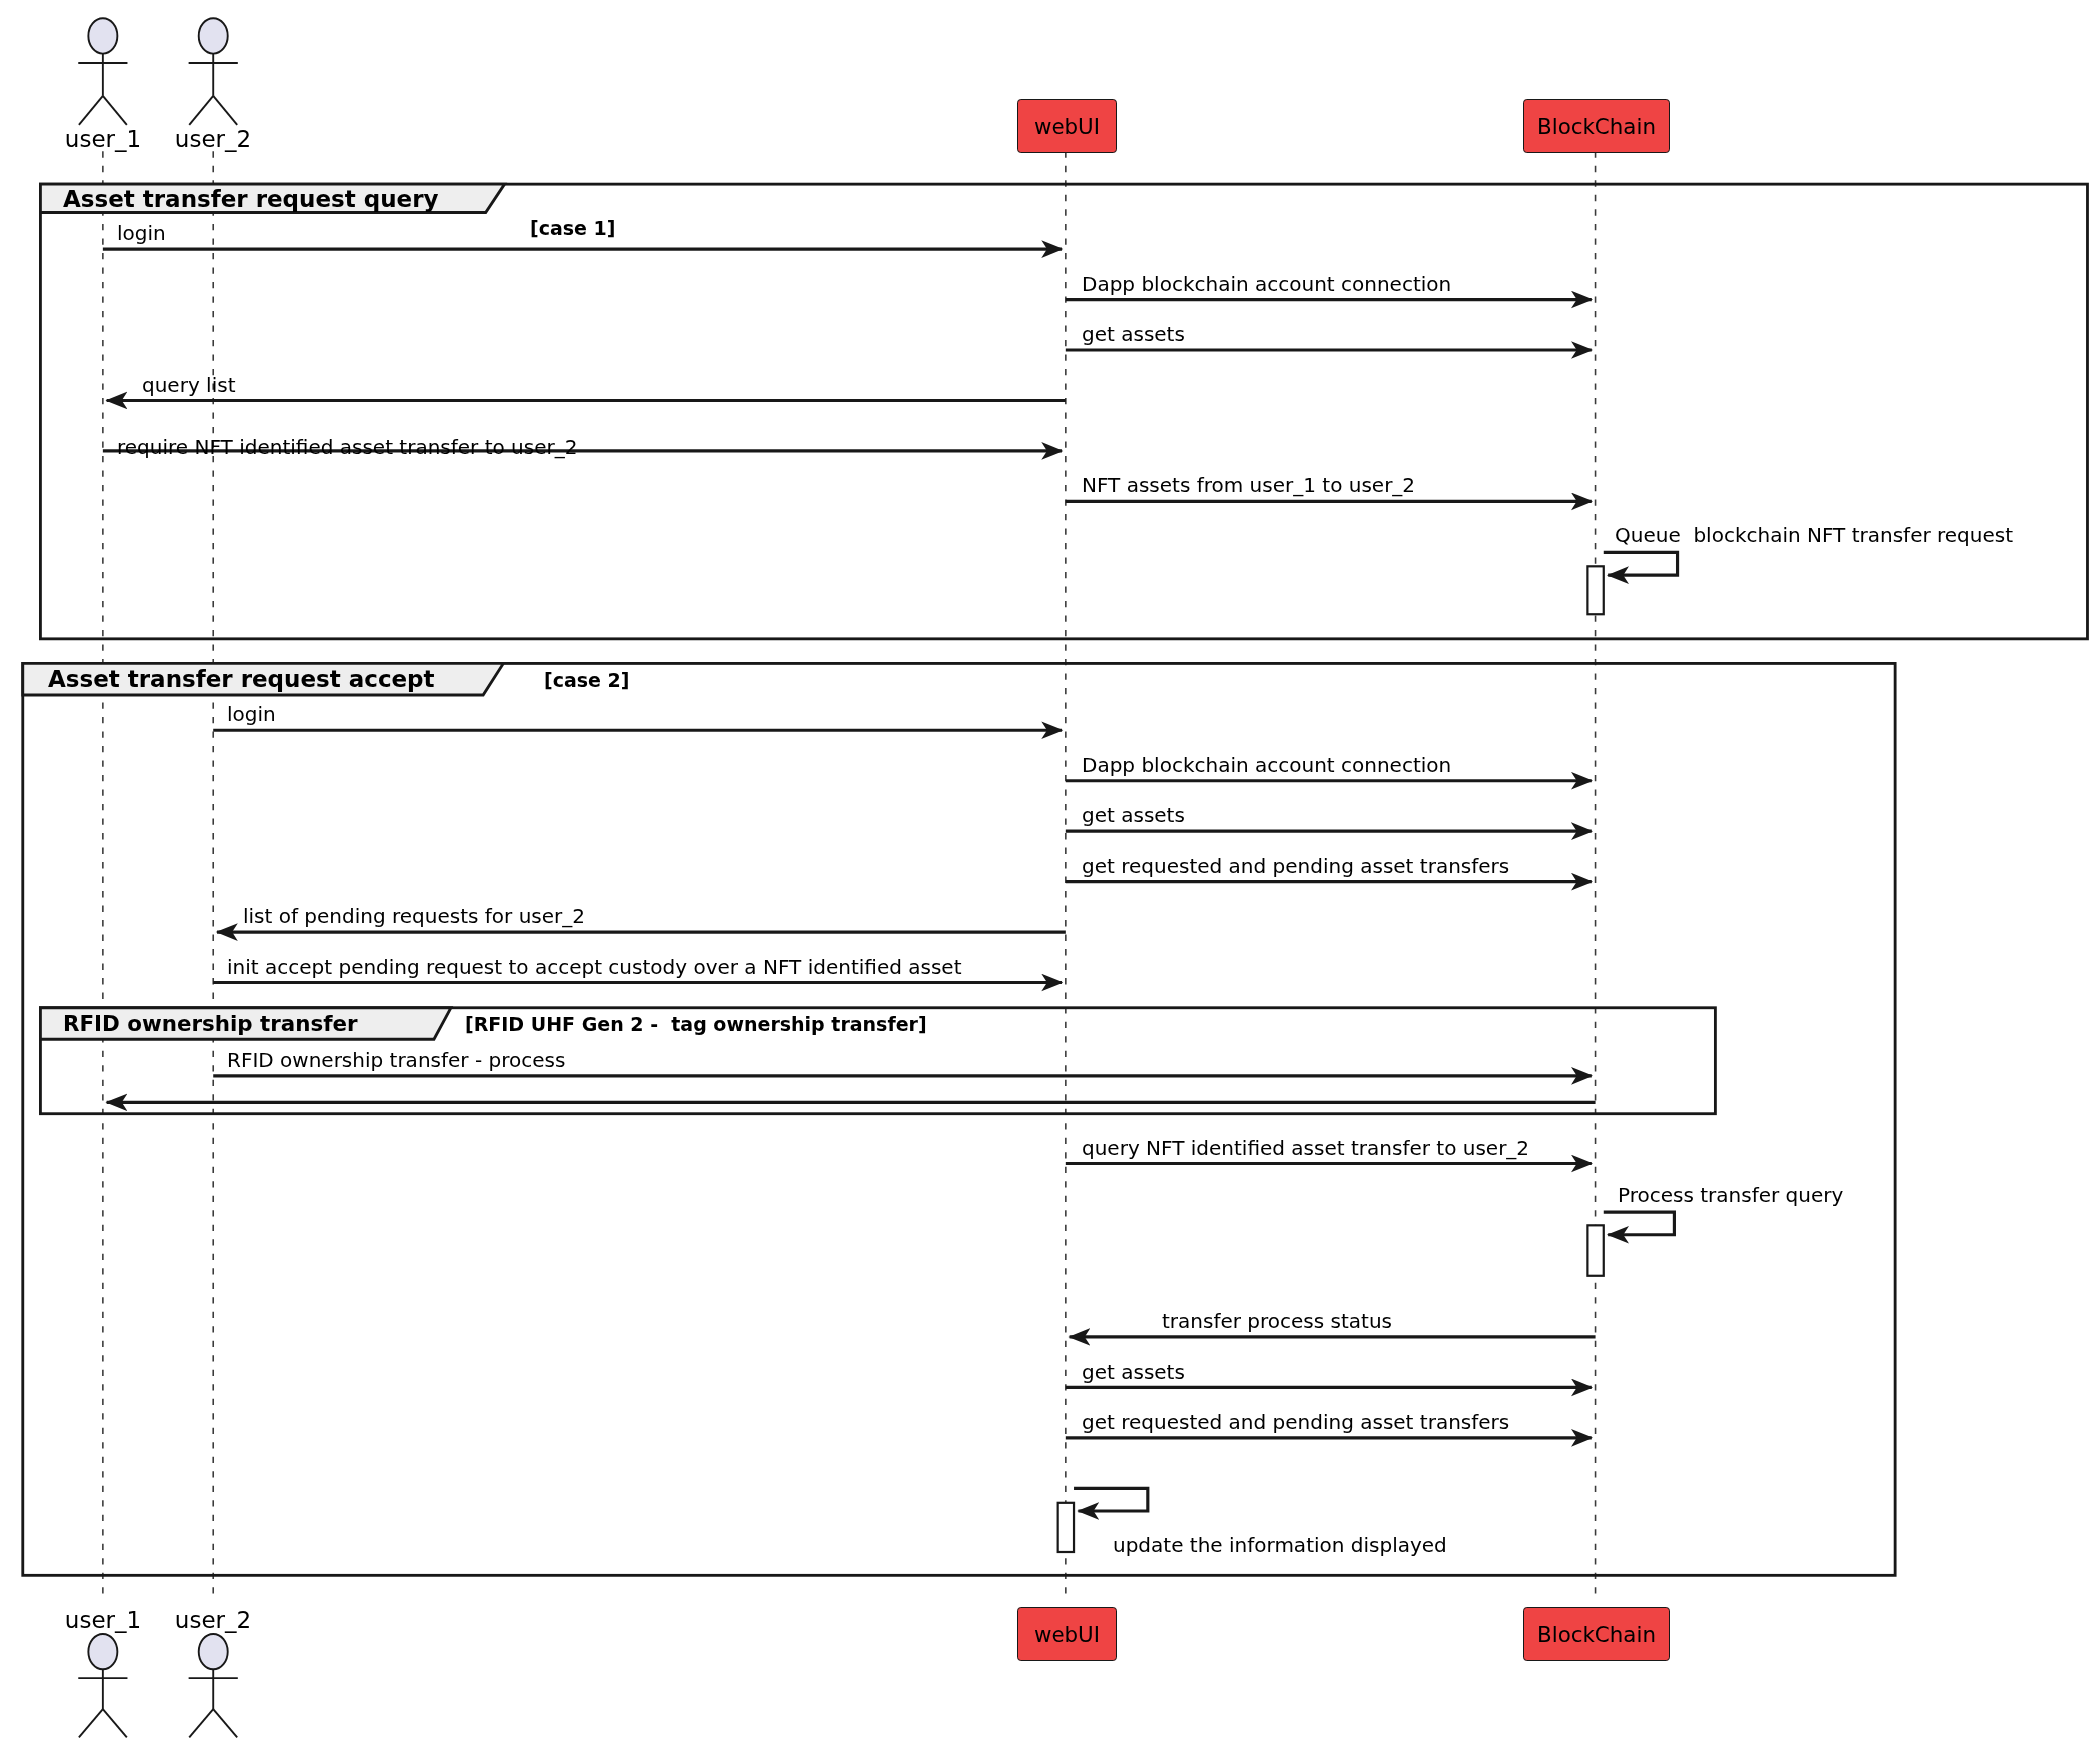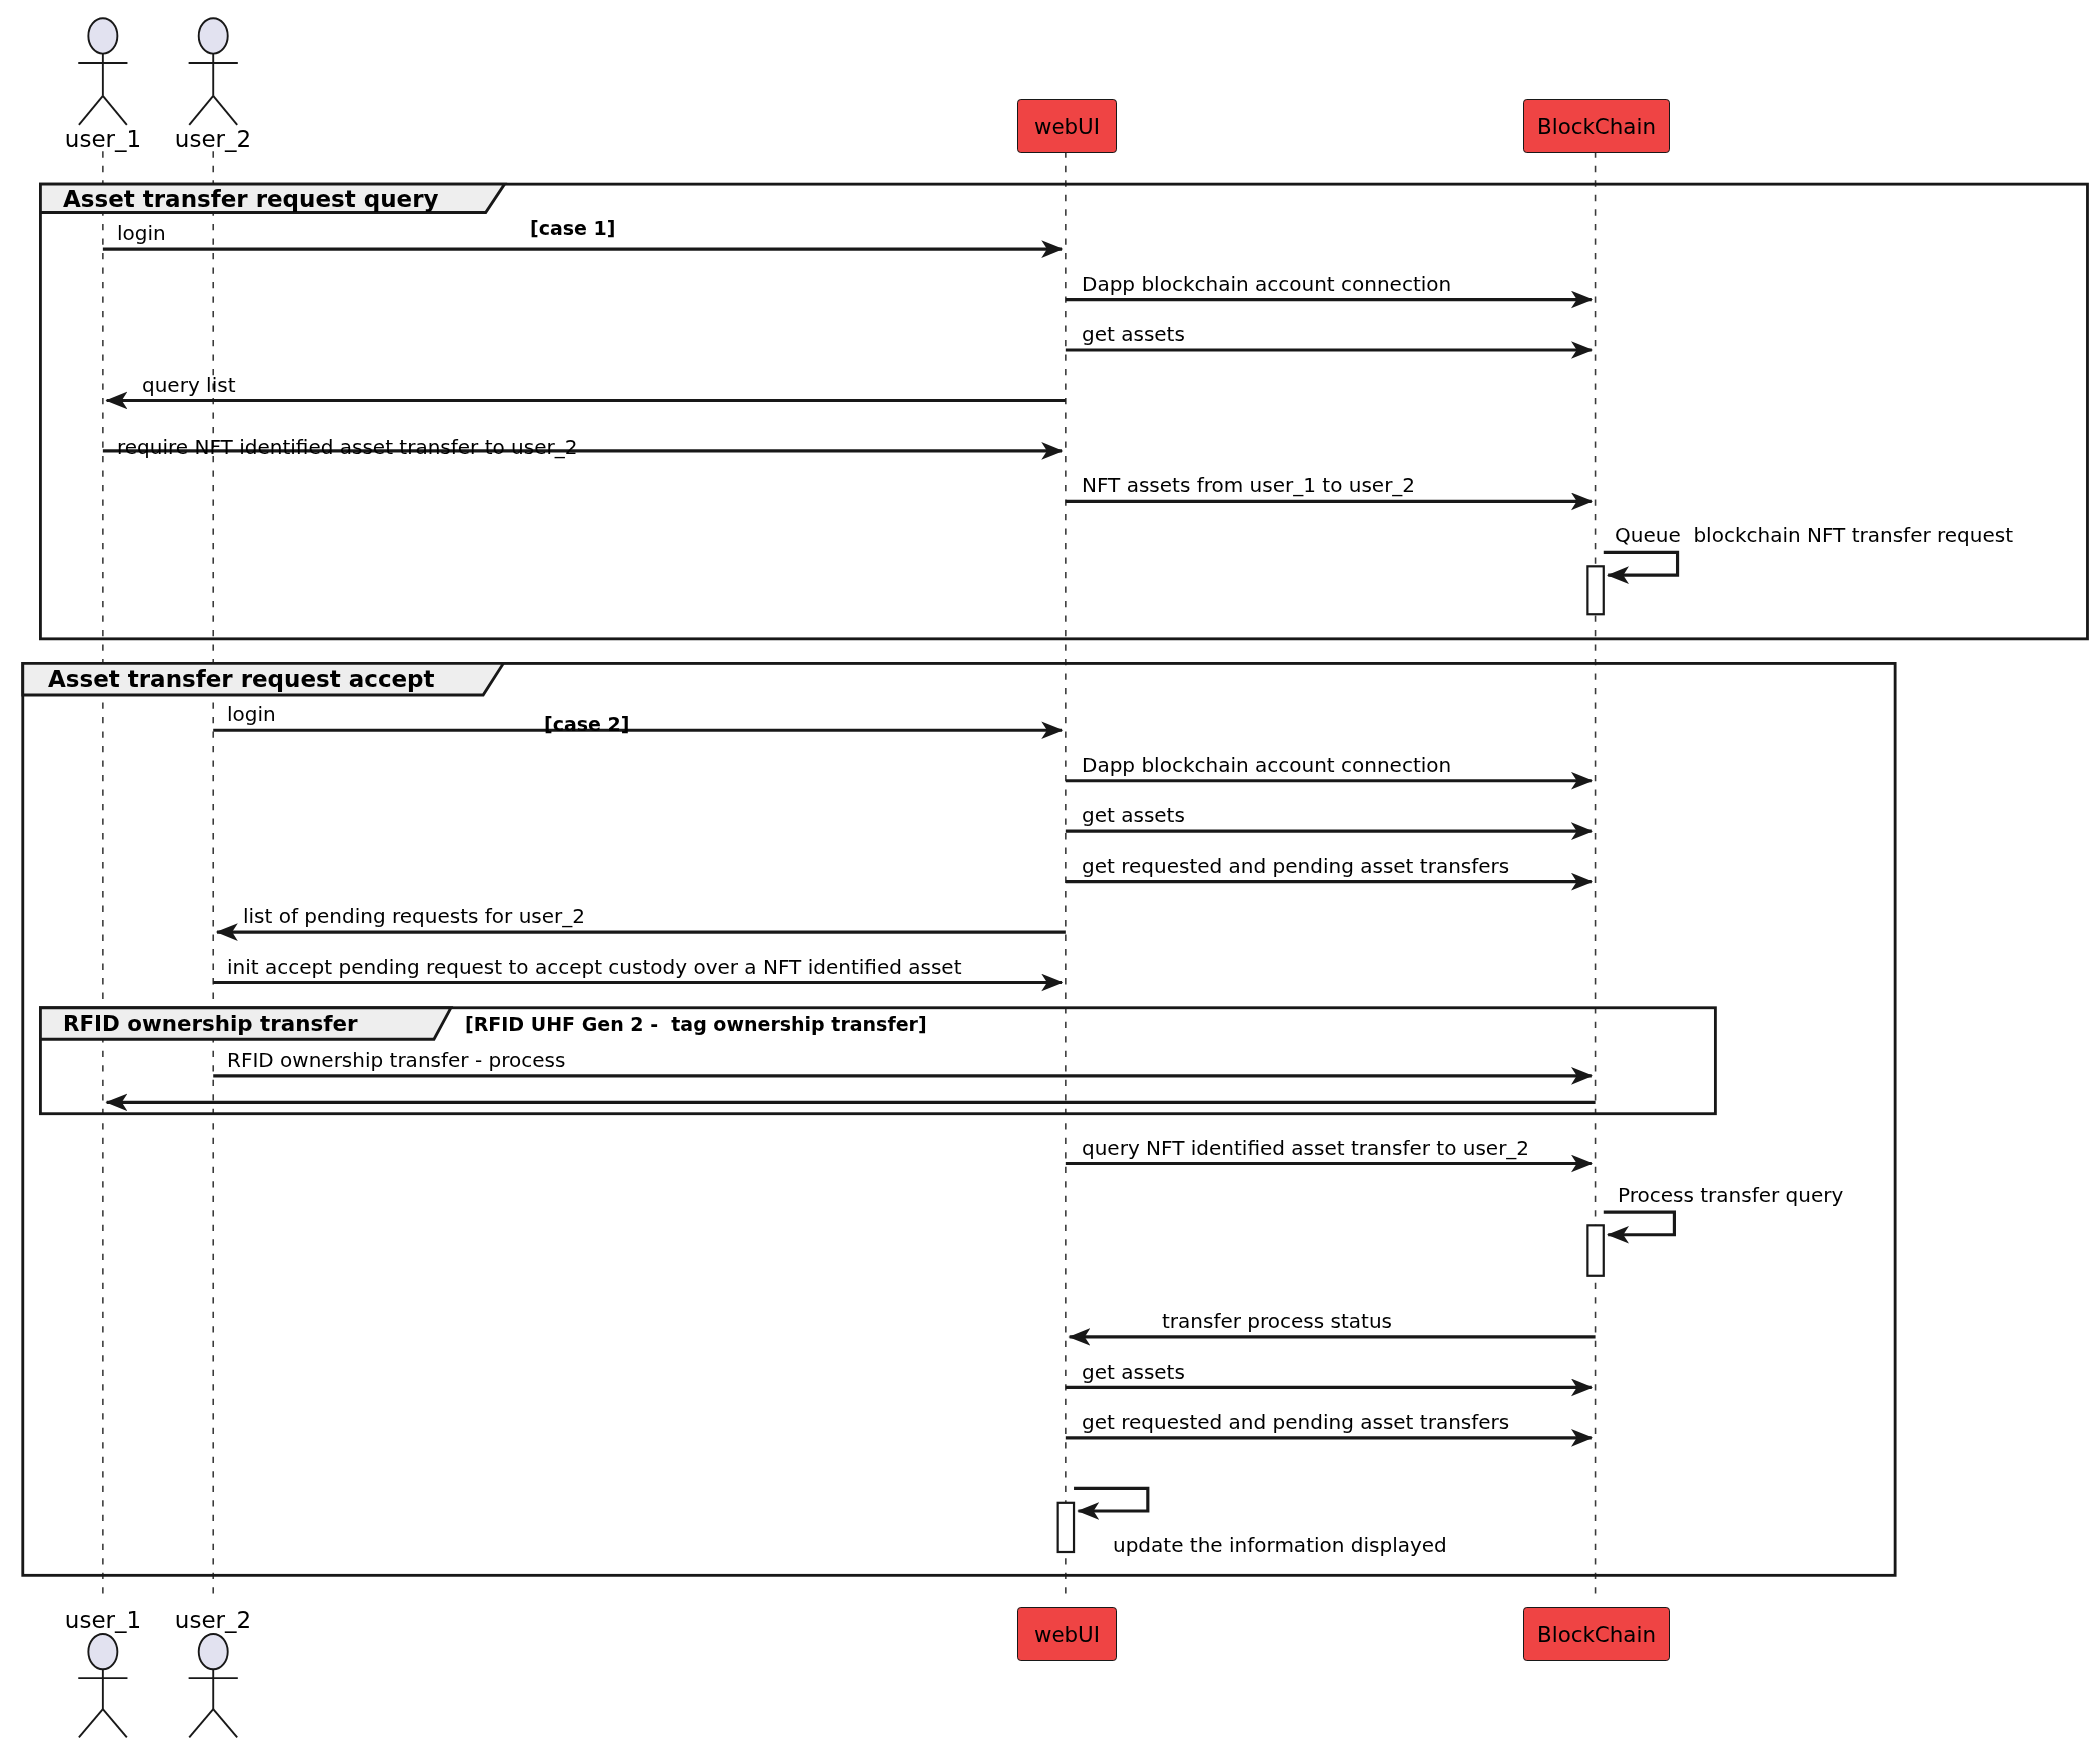--- a/index.html
+++ b/index.html
@@ -106,21 +106,21 @@
   </svg>
 
   <div class="txt actor-label" style="left:103px;top:126px;">user_1</div>
   <div class="txt actor-label" style="left:213px;top:126px;">user_2</div>
   <div class="pbox" style="left:1017px;top:99px;width:98px;height:52px;">webUI</div>
   <div class="pbox" style="left:1523px;top:99px;width:145px;height:52px;">BlockChain</div>
 
   <div class="txt frame-title" style="left:63px;top:185px;">Asset transfer request query</div>
   <div class="txt frame-cond" style="left:530px;top:192px;margin-top:24px;">[case 1]</div>
   <div class="txt frame-title" style="left:48px;top:665px;">Asset transfer request accept</div>
-  <div class="txt frame-cond" style="left:544px;top:668px;margin-top:44px;">[case 2]</div>
+  <div class="txt frame-cond" style="left:544px;top:668px;">[case 2]</div>
   <div class="txt frame-title" style="left:63px;top:1009px;font-size:21.4px;">RFID ownership transfer</div>
   <div class="txt frame-cond" style="left:465px;top:1012px;">[RFID UHF Gen 2 -  tag ownership transfer]</div>
 
   <div class="txt msg" style="left:117px;top:220px;">login</div>
   <div class="txt msg" style="left:1082px;top:271px;">Dapp blockchain account connection</div>
   <div class="txt msg" style="left:1082px;top:321px;">get assets</div>
   <div class="txt msg" style="left:142px;top:372px;">query list</div>
   <div class="txt msg" style="left:117px;top:422px;margin-top:12px;">require NFT identified asset transfer to user_2</div>
   <div class="txt msg" style="left:1082px;top:472px;">NFT assets from user_1 to user_2</div>
   <div class="txt msg" style="left:1615px;top:522px;">Queue  blockchain NFT transfer request</div>

